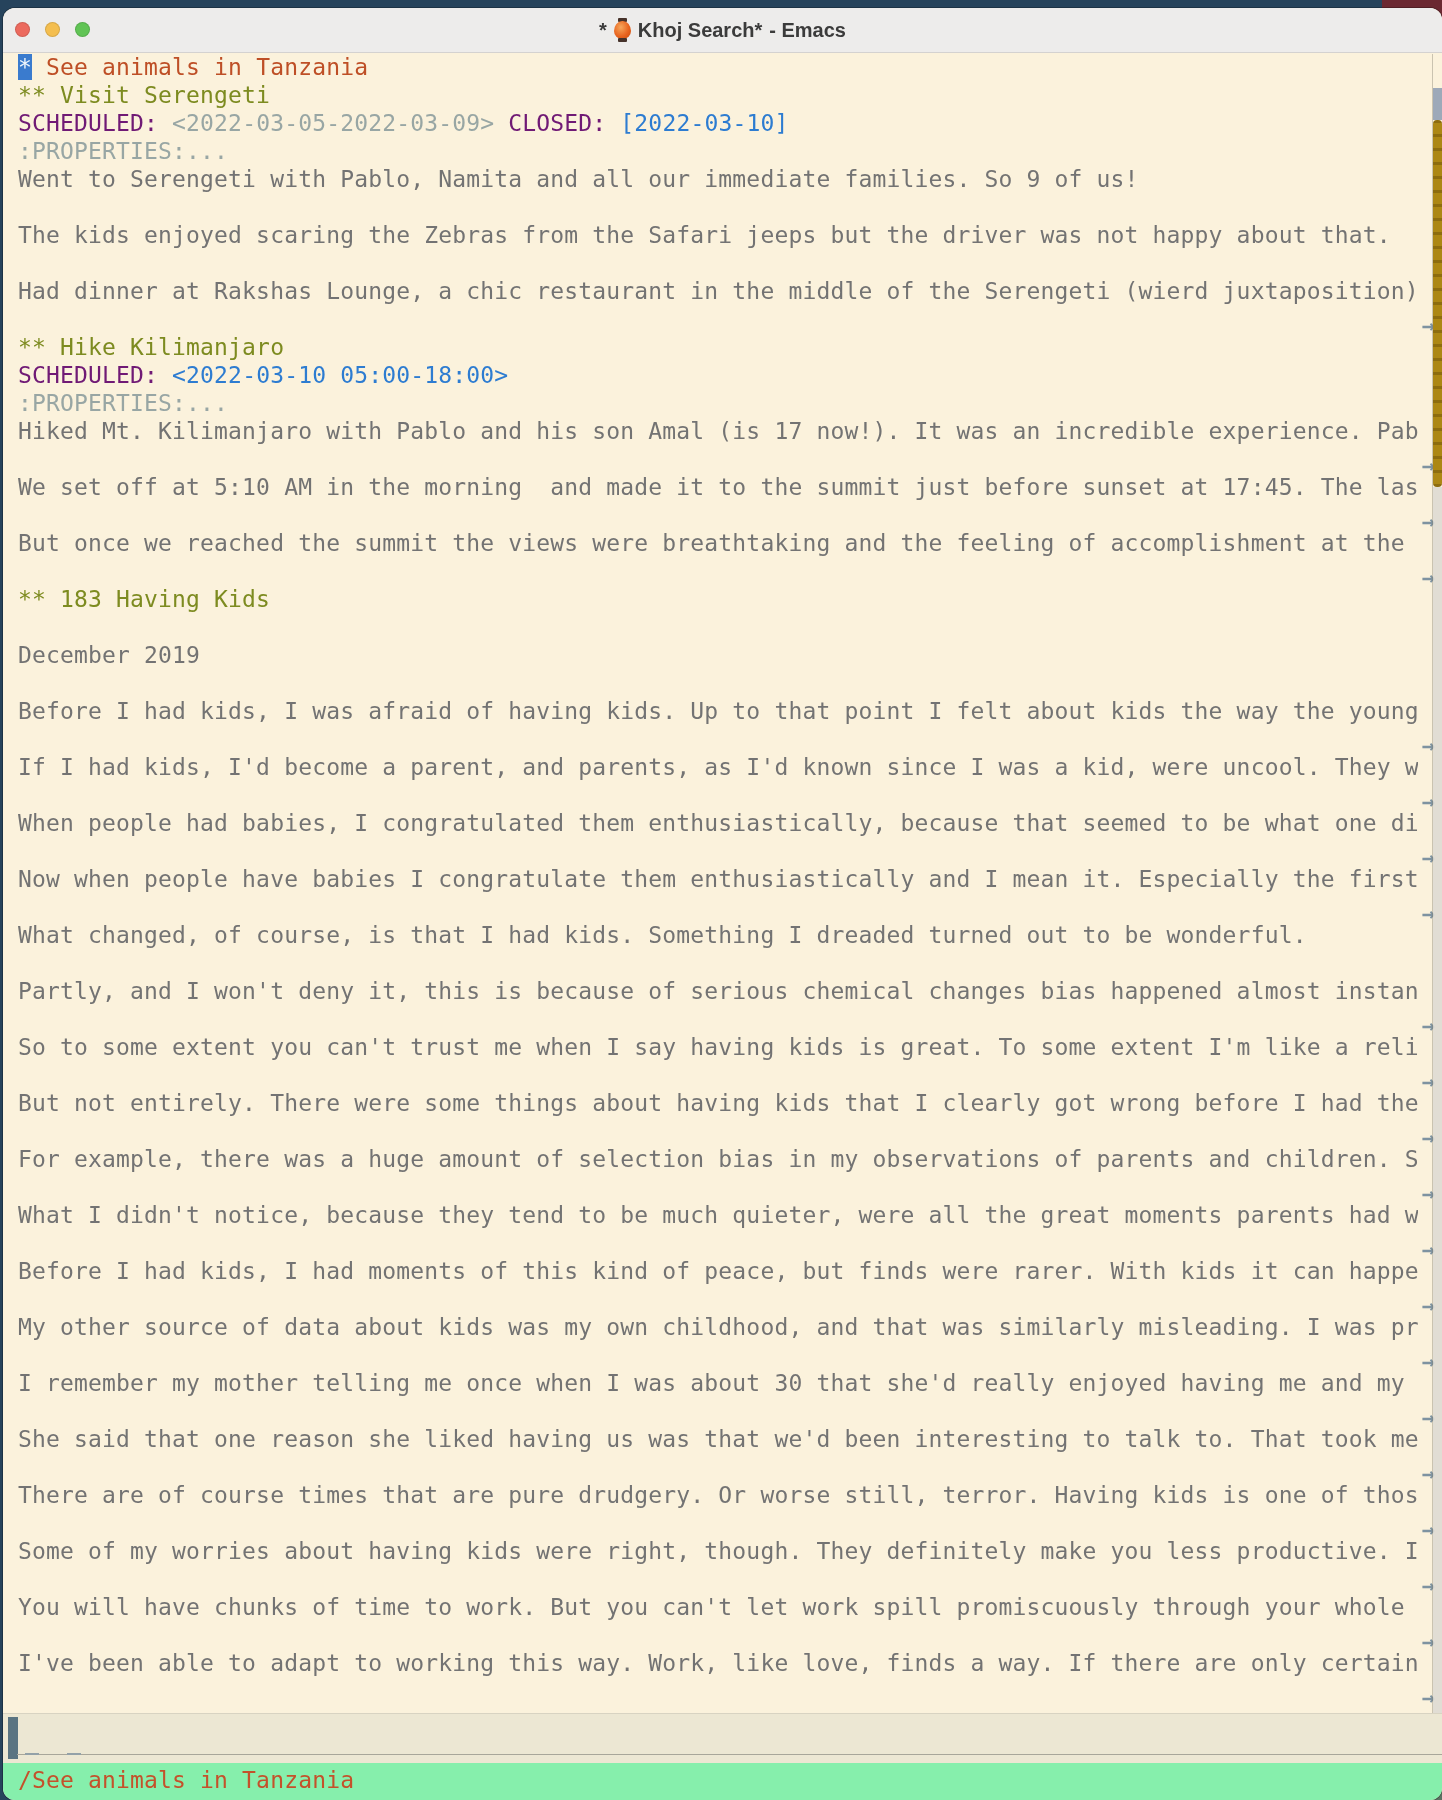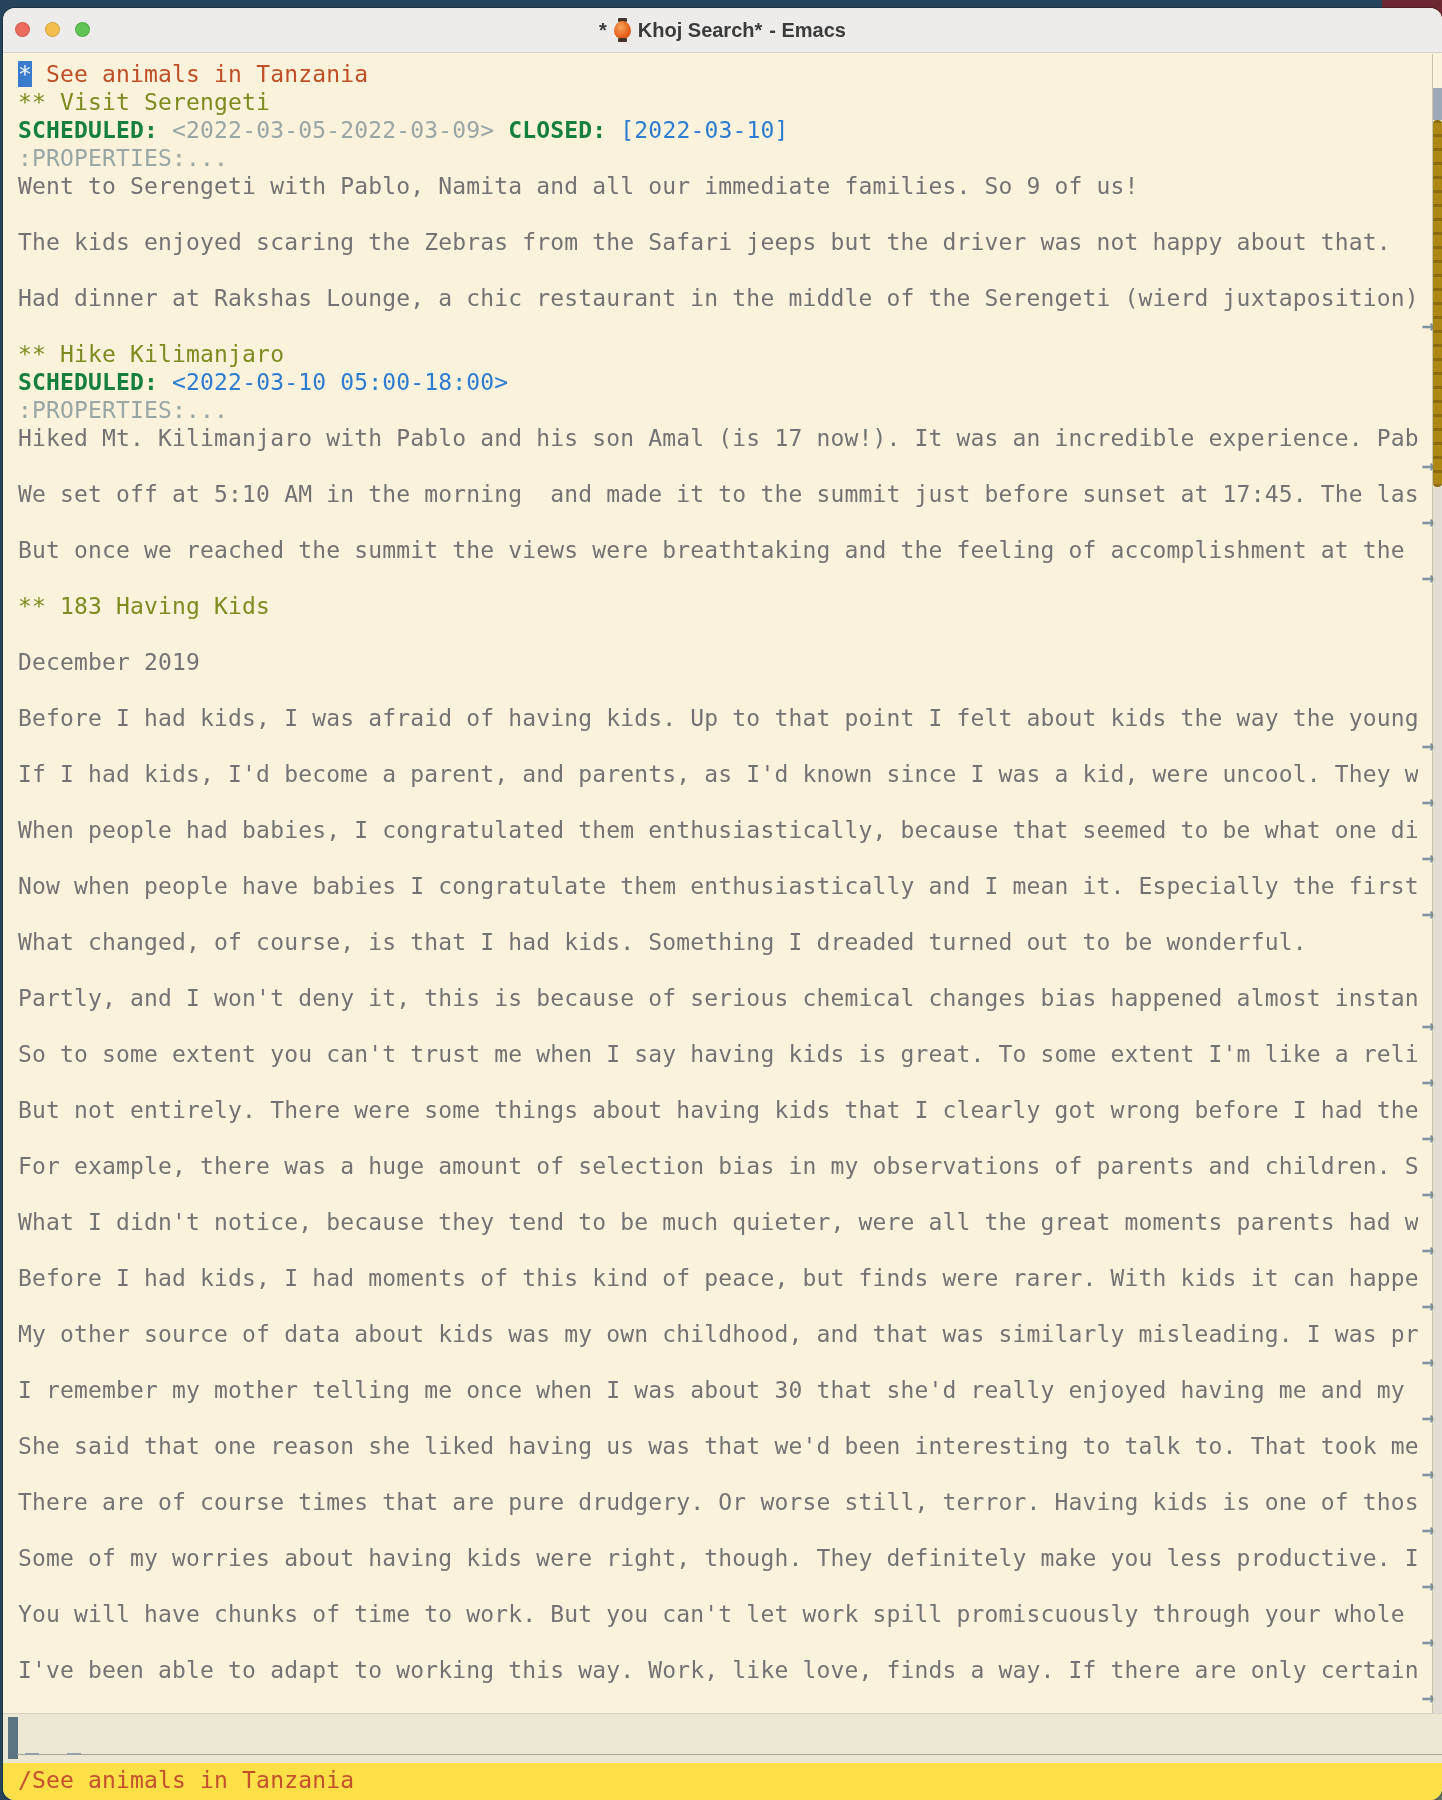--- a/index.html
+++ b/index.html
@@ -30,31 +30,31 @@
 
   .lantern{display:inline-block;width:17px;height:24px;position:relative;vertical-align:-4px;}
   .lantern .lb{position:absolute;left:0;top:3px;width:17px;height:18px;
     background:radial-gradient(ellipse at 40% 35%, #F6A75C 0%, #E8641F 55%, #C64808 100%);
     border-radius:50% 50% 50% 50% / 58% 58% 46% 46%;}
   .lantern .lt{position:absolute;left:4px;top:0;width:9px;height:4px;background:#46322a;border-radius:1px;}
   .lantern .lo{position:absolute;left:4px;bottom:0;width:9px;height:4px;background:#46322a;border-radius:1px;}
 
   .buffer{
     flex:0 0 1660px;height:1660px;background:#FBF2DC;position:relative;
-    padding-top:7px;box-sizing:border-box;
+    padding-top:0;box-sizing:border-box;
     font-size:23px;letter-spacing:0.16px;color:#5E7784;
   }
   .line{
     height:28px;line-height:28px;white-space:pre;
     padding-left:15px;width:1400px;overflow:hidden;
   }
   .f-b{color:#737373;text-align:center;}
   .f-h1{color:#BE4F26;}
   .f-h2{color:#7D8B20;}
-  .f-kw{color:#15803d;font-weight:bold;}
+  .f-kw{color:#701a75;font-weight:normal;}
   .f-gr{color:#98A6A4;}
   .f-bl{color:#2D7CD1;}
   .f-cur{background:#3A7BCE;color:#F2F7FC;}
   .cont-arrow{
     position:absolute;left:1413px;width:24px;height:28px;line-height:28px;text-align:center;
     color:#7E93A1;font-weight:bold;font-size:22px;letter-spacing:0;
   }
 
   .scrollbar{position:absolute;right:0;top:46px;width:9px;height:1662px;
     border-left:1px solid rgba(130,125,110,.40);}
@@ -70,21 +70,21 @@
   .ml-bar{position:absolute;left:5px;top:3px;width:10px;height:42px;background:#5A7482;}
   .ml-left{position:absolute;left:112px;top:0;height:48px;line-height:46px;white-space:pre;}
   .ml-left .bold{font-weight:bold;}
   .ml-right{position:absolute;right:141px;top:0;height:48px;line-height:46px;white-space:pre;}
   .ml-right .bold{font-weight:bold;}
   .ml-underline{position:absolute;left:14px;right:0;top:40px;height:1px;background:#A8A69A;}
   .ml-dash{position:absolute;top:39px;height:2px;background:#93A1A8;}
   .ml-dash.d1{left:22px;width:14px;} .ml-dash.d2{left:64px;width:14px;}
 
   .minibuffer{
-    flex:1 1 auto;background:#fde047;position:relative;
+    flex:1 1 auto;background:#86efac;position:relative;
     font-size:23px;letter-spacing:0.16px;color:#C4512B;
   }
   .minibuffer .mb-text{padding-left:15px;line-height:34px;white-space:pre;}
 </style>
 </head>
 <body>
 
 <div class="bg-patch-maroon"></div>
 <div class="bg-patch-green"></div>
 

